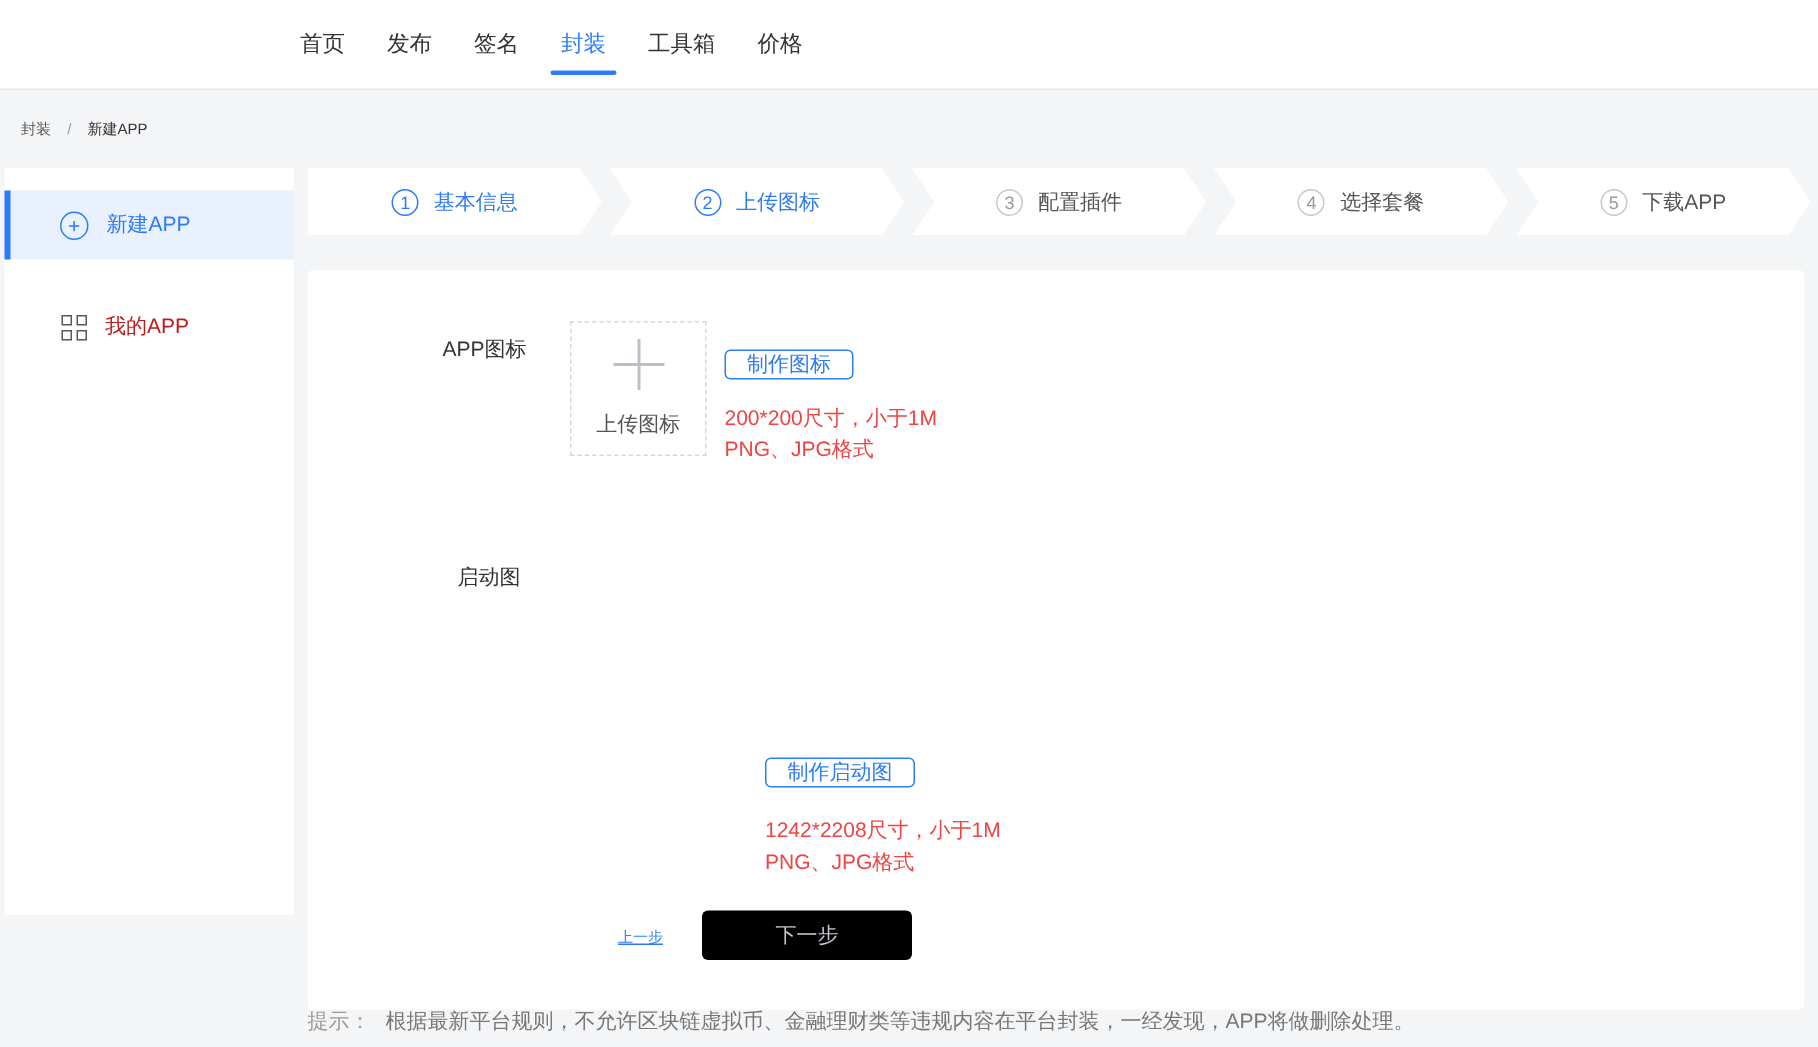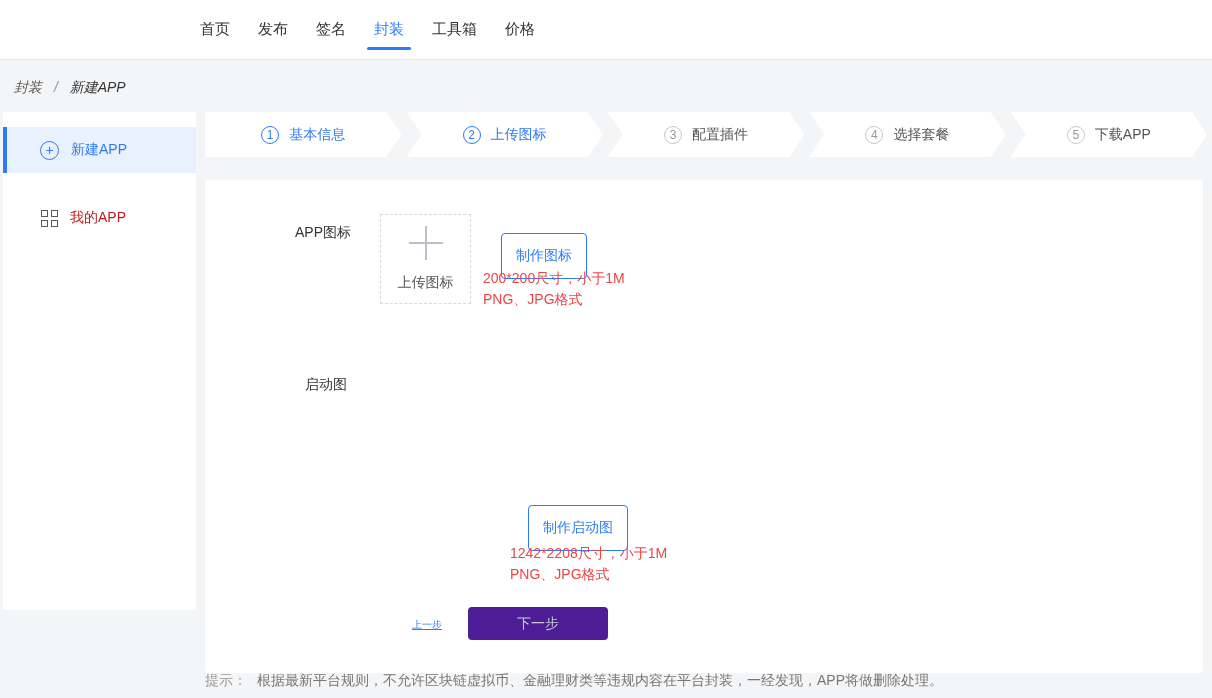--- a/index.html
+++ b/index.html
@@ -20,21 +20,21 @@
     position:relative; font-size:15px; color:#333; cursor:pointer;
     height:60px; display:flex; align-items:center;
   }
   .nav-item.active { color:#2d7bf7; }
   .nav-item.active::after {
     content:""; position:absolute; left:-7px; right:-7px; bottom:10px;
     height:3px; background:#2d7bf7; border-radius:2px;
   }
 
   
-  .breadcrumb { position:absolute; left:14px; top:79px; font-size:14px; color:#555;font-style:italic; }
+  .breadcrumb { position:absolute; left:14px; top:79px; font-size:10px; color:#555; }
   .breadcrumb .sep { color:#999; margin:0 8px; }
   .breadcrumb .current { color:#333; }
 
   
   .sidebar {
     position:absolute; left:3px; top:112px; width:193px; height:498px;
     background:#fff; padding-top:15px;
   }
   .side-item {
     height:46px; display:flex; align-items:center; cursor:pointer;
@@ -95,38 +95,37 @@
   .upload-plus::before {
     content:""; position:absolute; left:0; top:16px; width:34px; height:2px; background:#bcc0c6;
   }
   .upload-plus::after {
     content:""; position:absolute; left:16px; top:0; width:2px; height:34px; background:#bcc0c6;
   }
   .upload-text { font-size:14px; color:#555; }
 
   .make-btn {
     position:absolute; background:#fff; border:1px solid #2d7bf7; border-radius:4px;
-    color:#2d7bf7; font-size:14px; padding:13px 14px; cursor:pointer;
+    color:#2d7bf7; font-size:14px; padding:0 14px; cursor:pointer;
     font-family:inherit;
-    margin-left:18px;
   }
   .btn-make-icon { left:278px; top:53px; }
   .btn-make-launch { left:305px; top:325px; }
 
   .hint { position:absolute; font-size:14px; color:#ef4444; line-height:21px; }
   .hint-icon { left:278px; top:88px; }
   .hint-launch { left:305px; top:363px; }
 
   .prev-link {
     position:absolute; left:207px; top:438px; color:#2d7bf7; font-size:10px;
     text-decoration:underline; cursor:pointer;
   }
   .next-btn {
     position:absolute; left:263px; top:427px; width:140px; height:33px;
-    background:#4c1d95; border:none; border-radius:4px; color:#c7cbd1;
+    background:#000000; border:none; border-radius:4px; color:#c7cbd1;
     font-size:14px; cursor:not-allowed; font-family:inherit;
   }
 
   
   .footer-tip { position:absolute; left:205px; top:672px; font-size:14px; color:#777; }
   .tip-prefix { color:#999; margin-right:10px; }
 </style>
 </head>
 <body>
 

